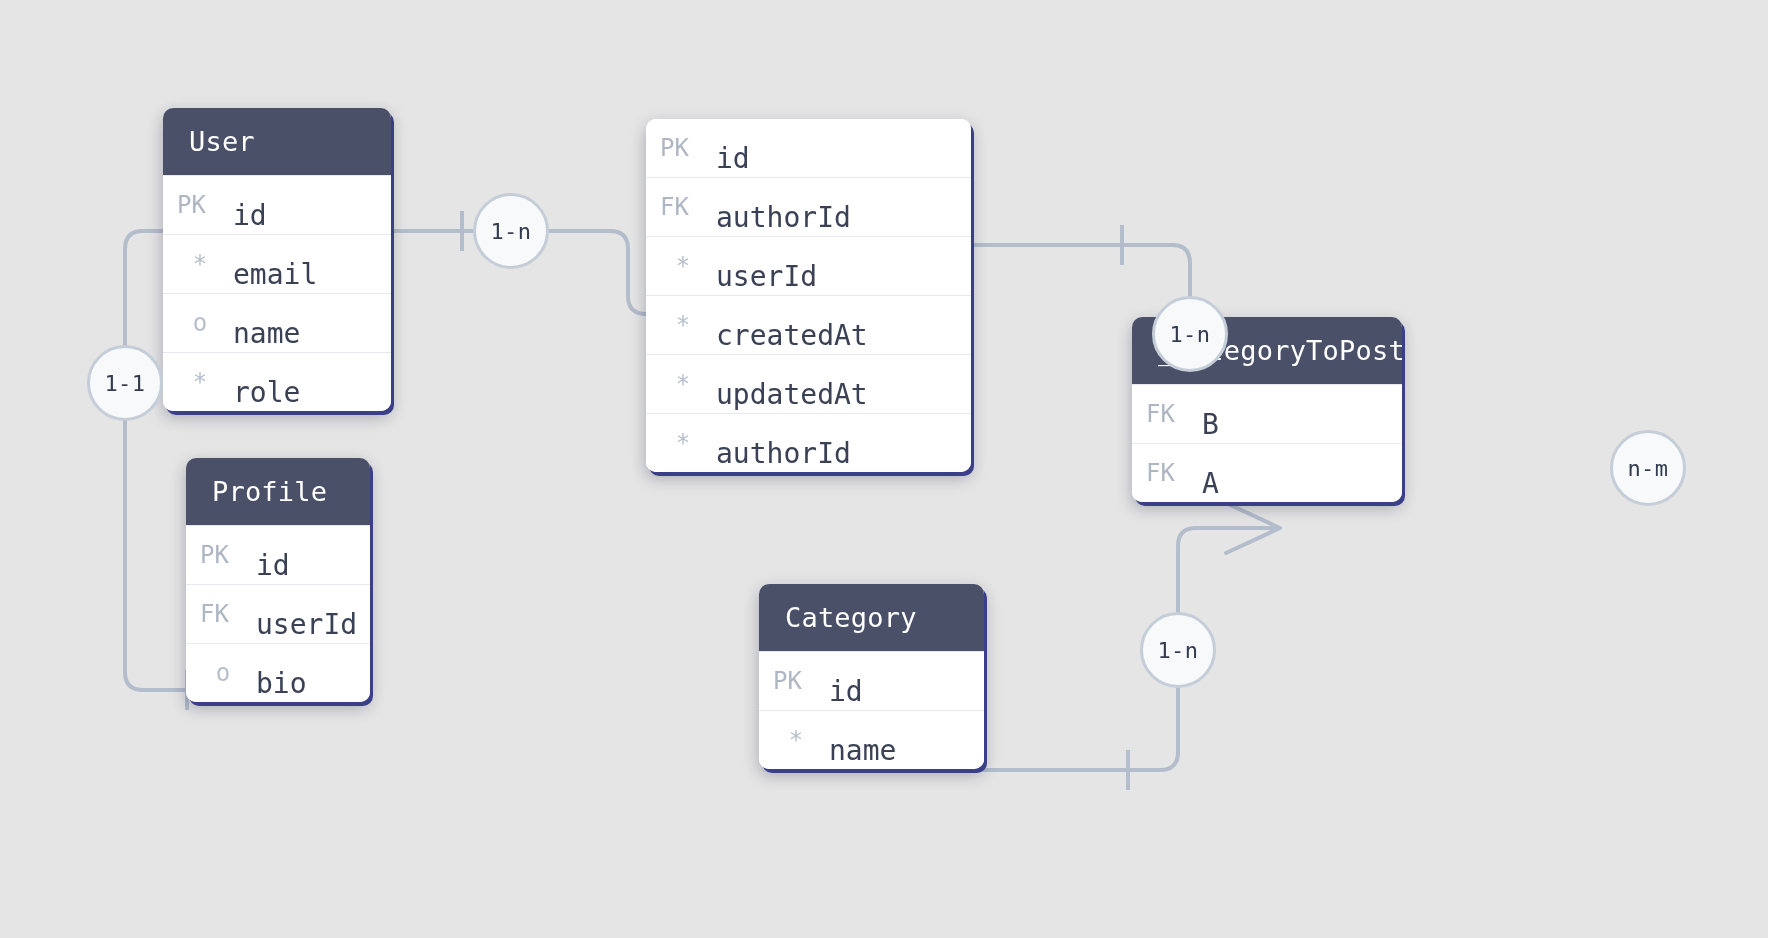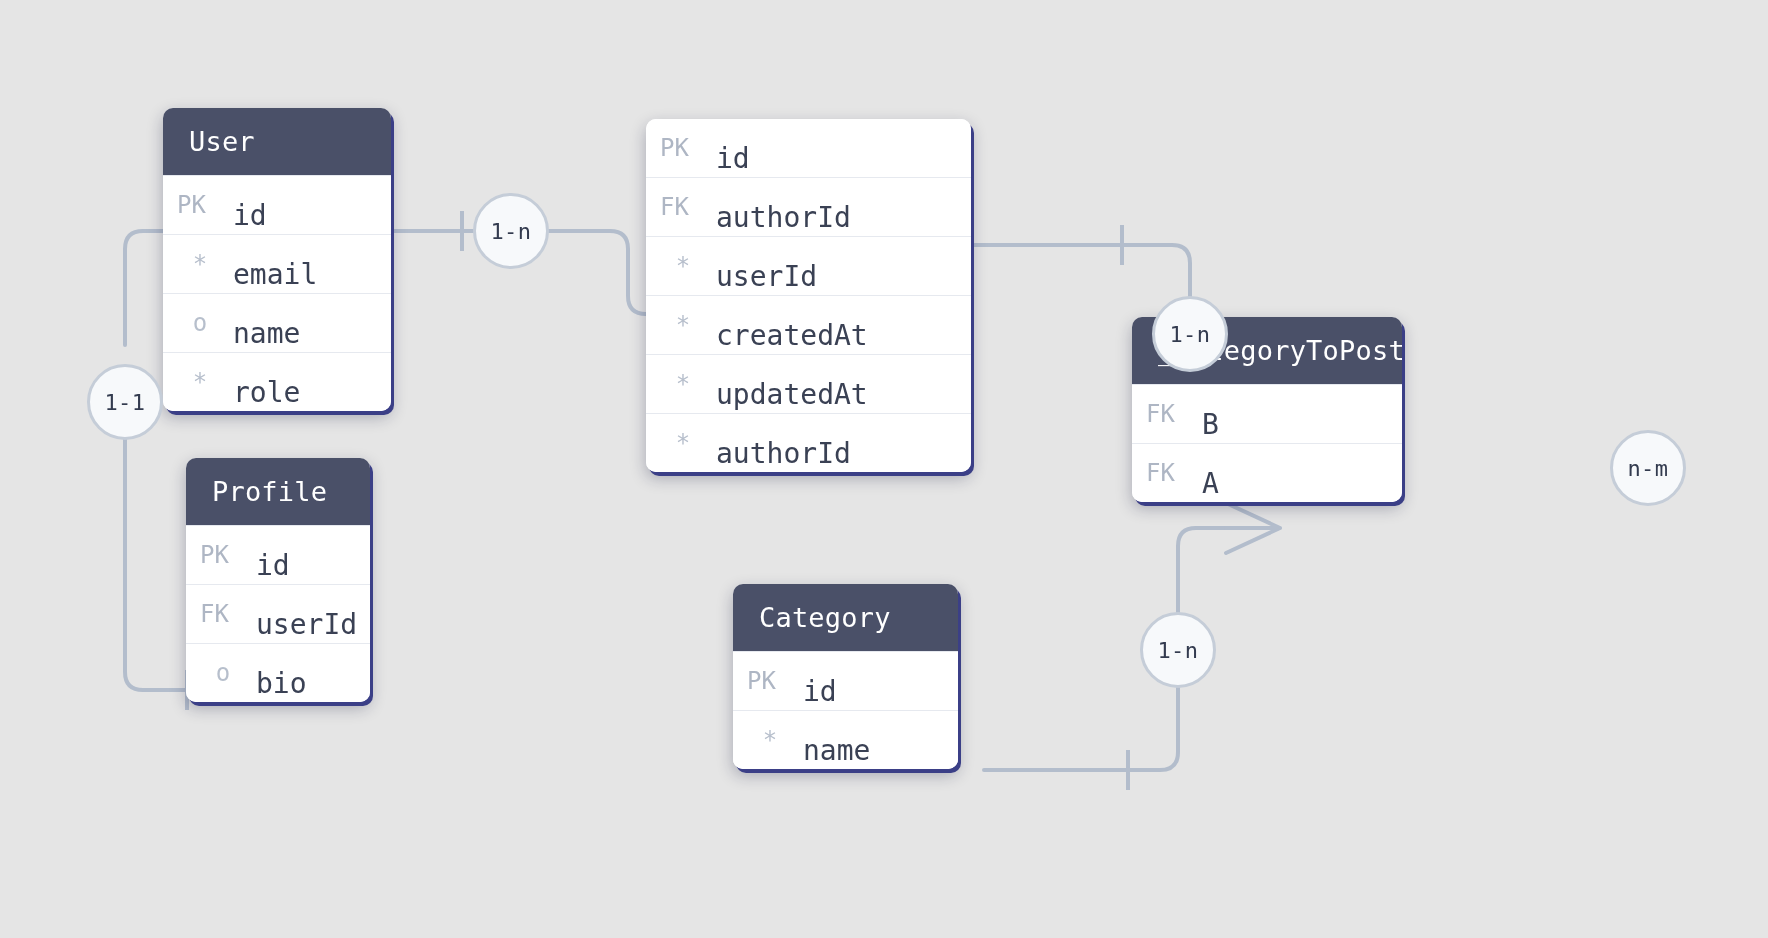--- a/index.html
+++ b/index.html
@@ -206,35 +206,35 @@
     <div class="row">
       <span class="key">FK</span>
       <span class="field">B</span>
     </div>
     <div class="row">
       <span class="key">FK</span>
       <span class="field">A</span>
     </div>
   </div>
 
-  <div class="table" style="left:733px; top:584px; width:225px;">
+  <div class="table" style="left:759px; top:584px; width:225px;">
     <div class="table-header">Category</div>
     <div class="row">
       <span class="key">PK</span>
       <span class="field">id</span>
     </div>
     <div class="row">
       <span class="key req">*</span>
       <span class="field">name</span>
     </div>
   </div>
 
   <div class="badge" style="left:473px; top:193px;">1-n</div>
 
-  <div class="badge" style="left:87px; top:364px;">1-1</div>
+  <div class="badge" style="left:87px; top:345px;">1-1</div>
 
   <div class="badge" style="left:1152px; top:296px;">1-n</div>
 
   <div class="badge" style="left:1140px; top:612px;">1-n</div>
 
   <div class="badge" style="left:1610px; top:430px;">n-m</div>
 
 </div>
 
 </body></html>

